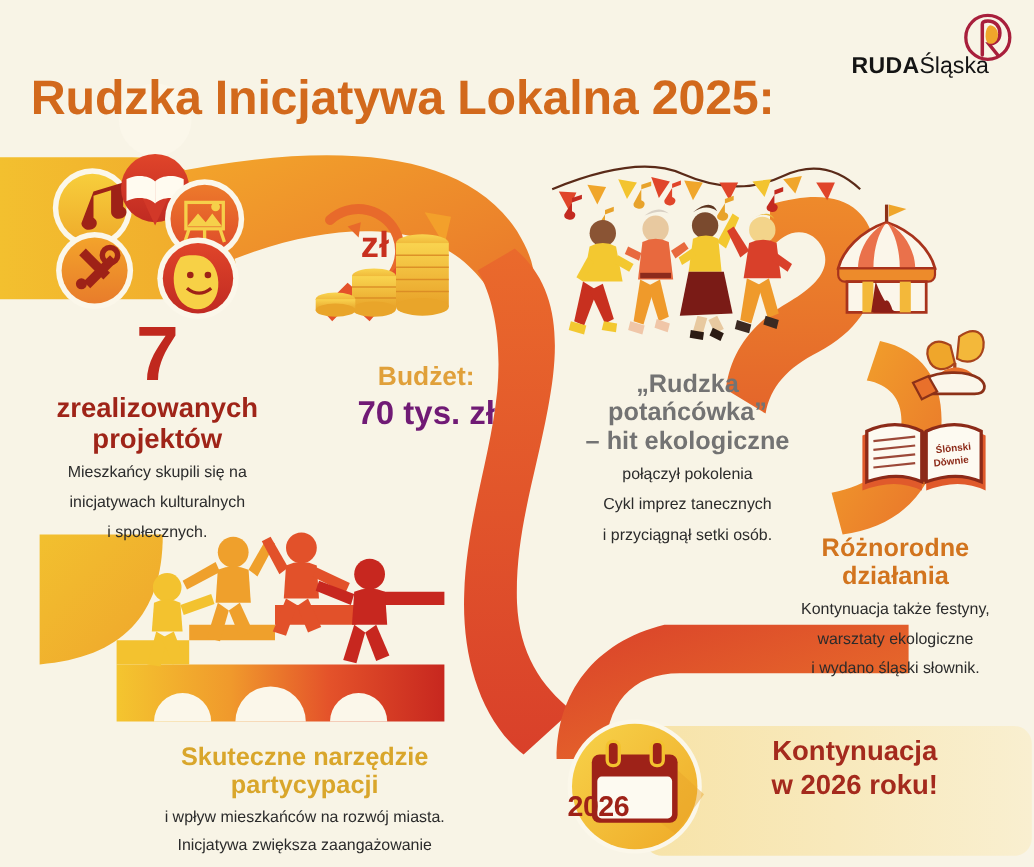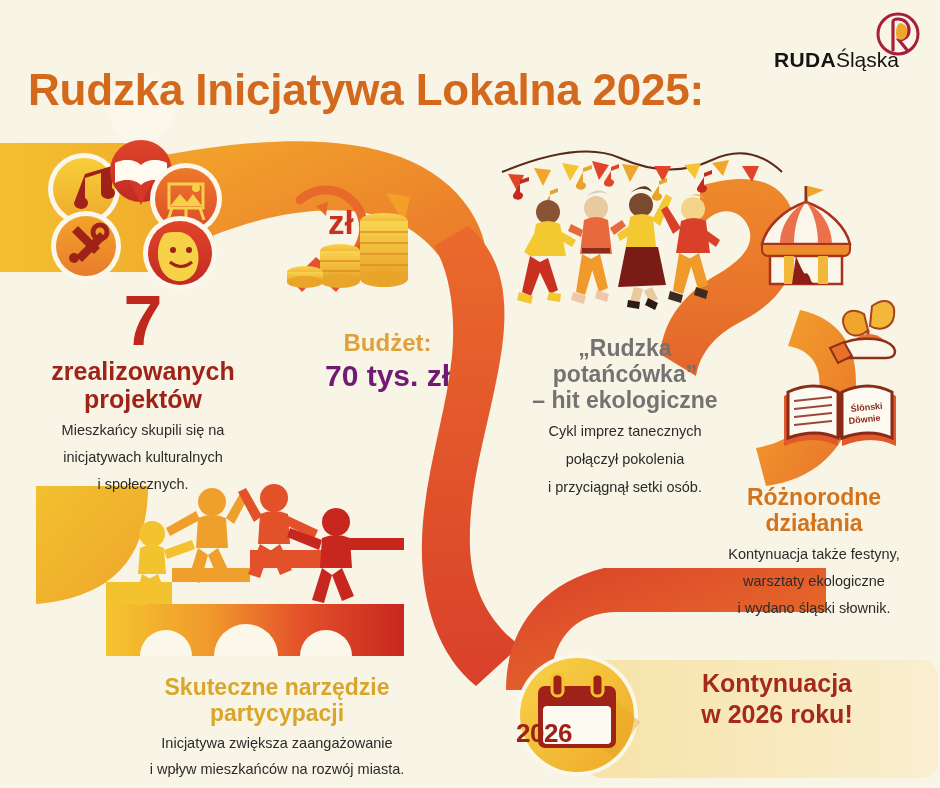--- a/index.html
+++ b/index.html
@@ -445,38 +445,38 @@
 
     <div class="txt center" id="b2">
       <div class="h-budget-top">Budżet:</div>
       <div class="h-budget-big">70 tys. zł</div>
     </div>
 
     <div class="txt center" id="b3">
       <div class="h-darkred">„Rudzka</div>
       <div class="h-darkred">potańcówka”</div>
       <div class="h-darkred">– hit ekologiczne</div>
+      <div class="body-txt">połączył pokolenia</div>
       <div class="body-txt">Cykl imprez tanecznych</div>
-      <div class="body-txt">połączył pokolenia</div>
       <div class="body-txt">i przyciągnął setki osób.</div>
     </div>
 
     <div class="txt center" id="b4">
       <div class="h-orange">Różnorodne</div>
       <div class="h-orange">działania</div>
       <div class="body-txt">Kontynuacja także festyny,</div>
       <div class="body-txt">warsztaty ekologiczne</div>
       <div class="body-txt">i wydano śląski słownik.</div>
     </div>
 
     <div class="txt center" id="b5">
       <div class="h-gold">Skuteczne narzędzie</div>
       <div class="h-gold">partycypacji</div>
+      <div class="body-txt">i wpływ mieszkańców na rozwój miasta.</div>
       <div class="body-txt">Inicjatywa zwiększa zaangażowanie</div>
-      <div class="body-txt">i wpływ mieszkańców na rozwój miasta.</div>
     </div>
 
     <div id="cal-badge">
       <div id="cal-year">2026</div>
     </div>
 
     <div class="txt center" id="b6">
       <div class="kont">Kontynuacja</div>
       <div class="kont">w 2026 roku!</div>
     </div>

